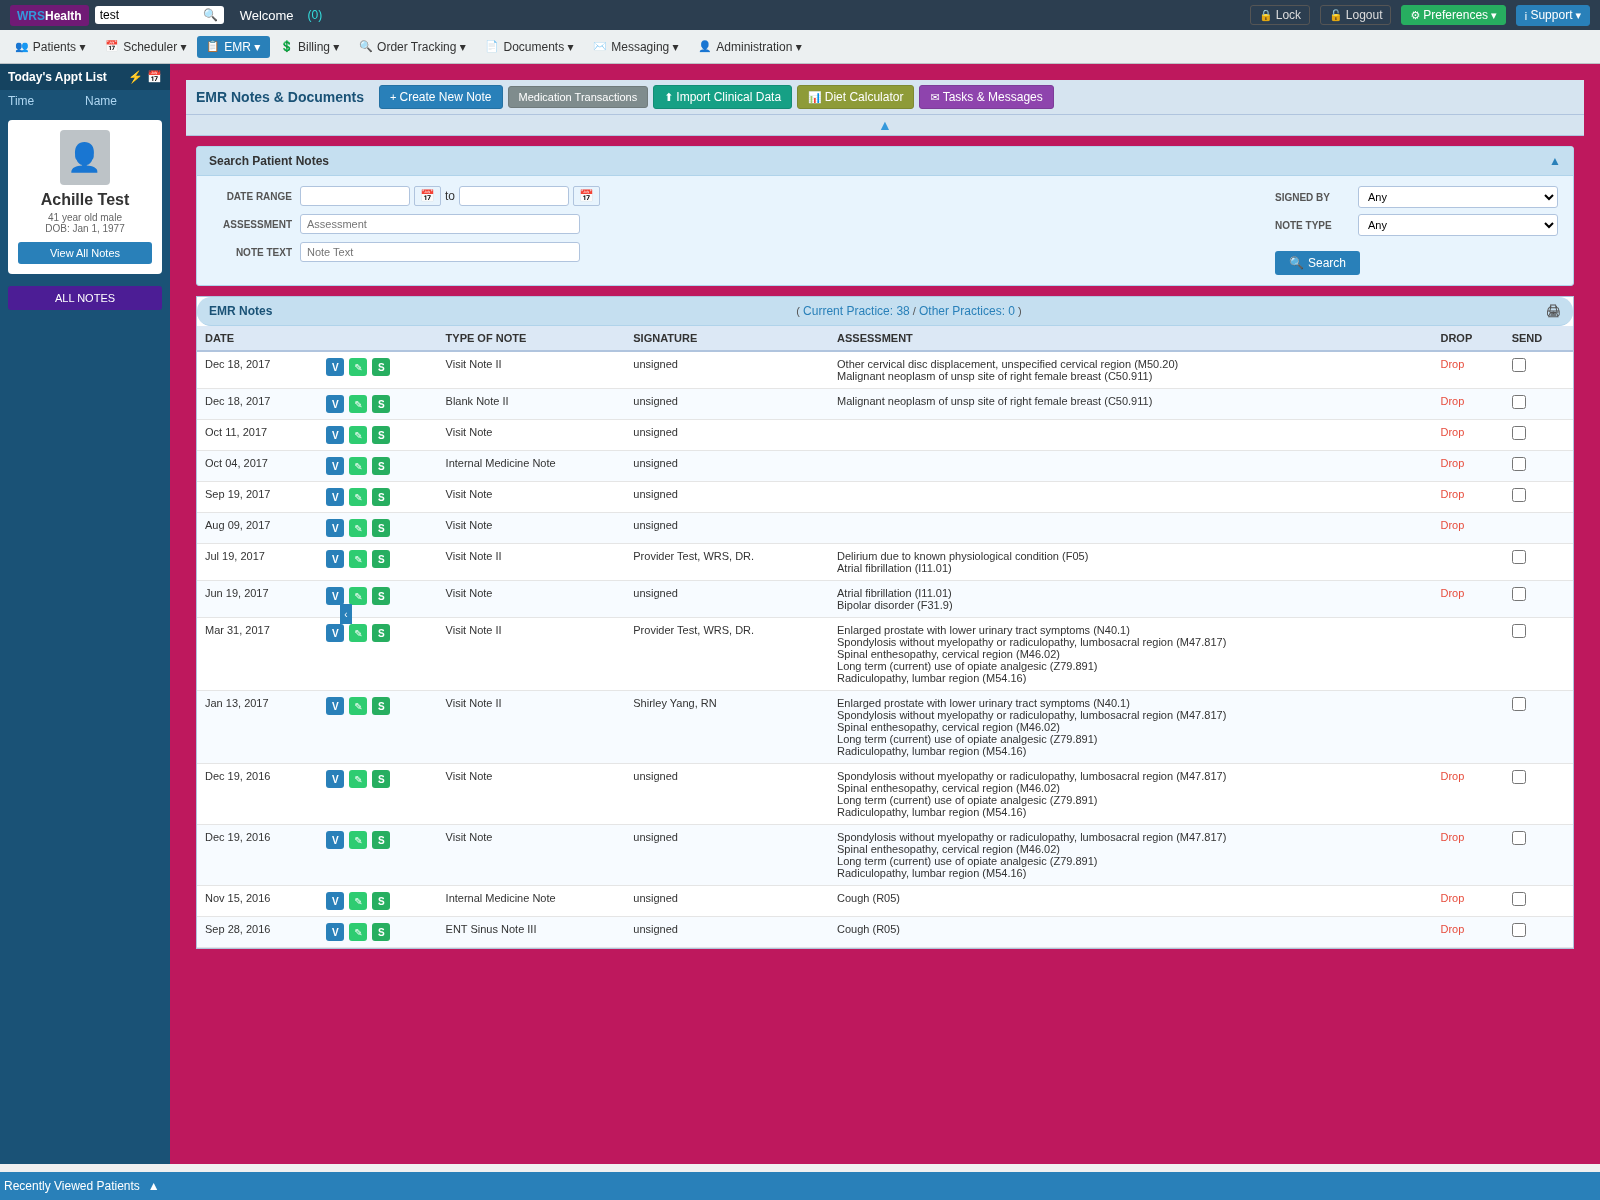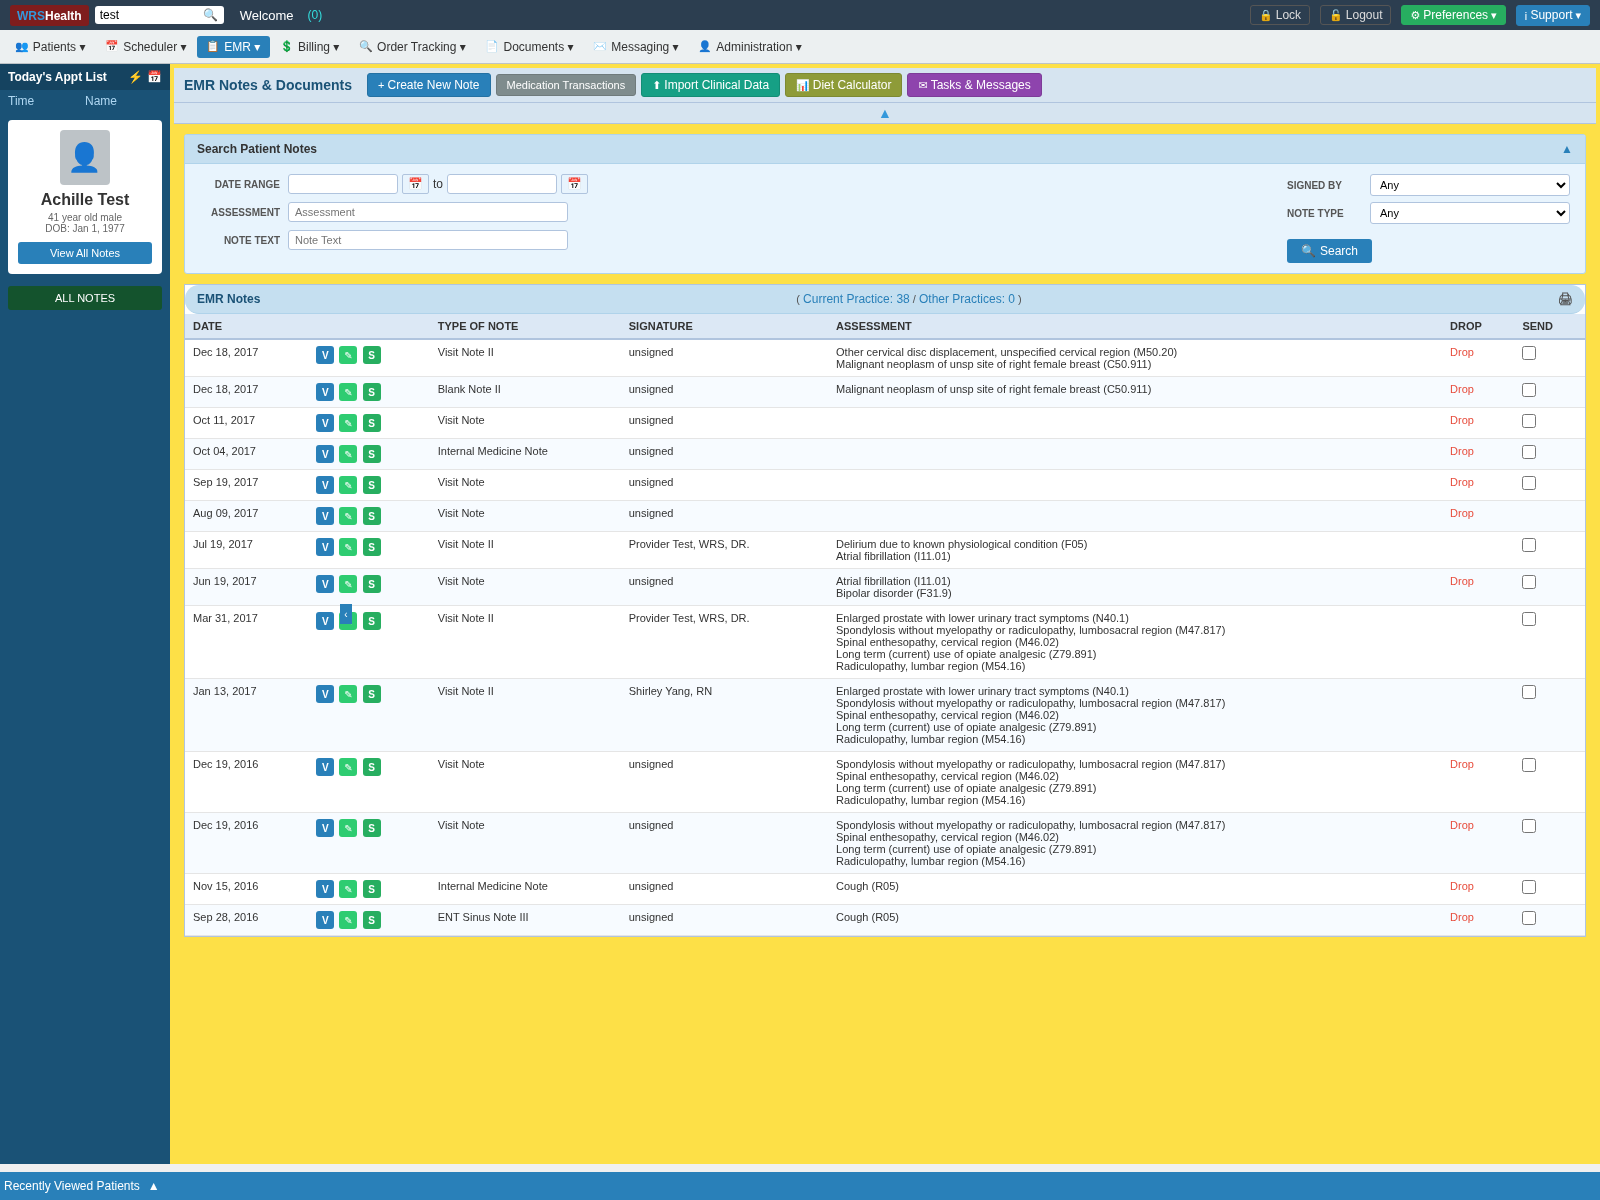--- a/index.html
+++ b/index.html
@@ -9,21 +9,21 @@
     .top-bar {
       background: #2c3e50;
       display: flex;
       align-items: center;
       justify-content: space-between;
       padding: 0 10px;
       height: 30px;
     }
     .logo-area { display: flex; align-items: center; gap: 6px; }
     .logo-box {
-      background: #7f1d1d;
+      background: #701a75;
       color: white;
       font-weight: bold;
       font-size: 13px;
       padding: 3px 7px;
       border-radius: 3px;
     }
     .logo-wrs { color: #3498db; }
     .logo-health { color: white; }
     .search-box {
       display: flex; align-items: center;
@@ -123,21 +123,21 @@
       font-size: 28px; color: #7f8c8d;
     }
     .patient-name { font-weight: bold; font-size: 16px; margin-bottom: 3px; }
     .patient-info { font-size: 10px; color: #666; }
     .view-all-btn {
       background: #2980b9; color: white; border: none;
       padding: 5px 10px; border-radius: 3px; cursor: pointer;
       font-size: 11px; width: 100%; margin-top: 8px;
     }
     .all-notes-btn {
-      background: #14532d; color: white; border: none;
+      background: #4c1d95; color: white; border: none;
       padding: 6px 10px; border-radius: 3px; cursor: pointer;
       font-size: 11px; width: calc(100% - 16px); margin: 4px 8px;
     }
     .sidebar-arrow {
       position: absolute;
       left: 170px;
       top: 50%;
       transform: translateY(-50%);
       background: #2980b9;
       color: white;
@@ -146,22 +146,22 @@
       display: flex; align-items: center; justify-content: center;
       cursor: pointer;
       z-index: 10;
       font-size: 10px;
     }
 
     
     .content {
       flex: 1;
       overflow-y: auto;
-      padding: 4px;
-      background: #fde047;
+      padding: 16px;
+      background: #be185d;
       position: relative;
     }
     .content-header {
       background: #d0e8f5;
       padding: 8px 12px;
       font-size: 14px;
       font-weight: bold;
       color: #1a5276;
       border-bottom: 1px solid #b0c4de;
     }

